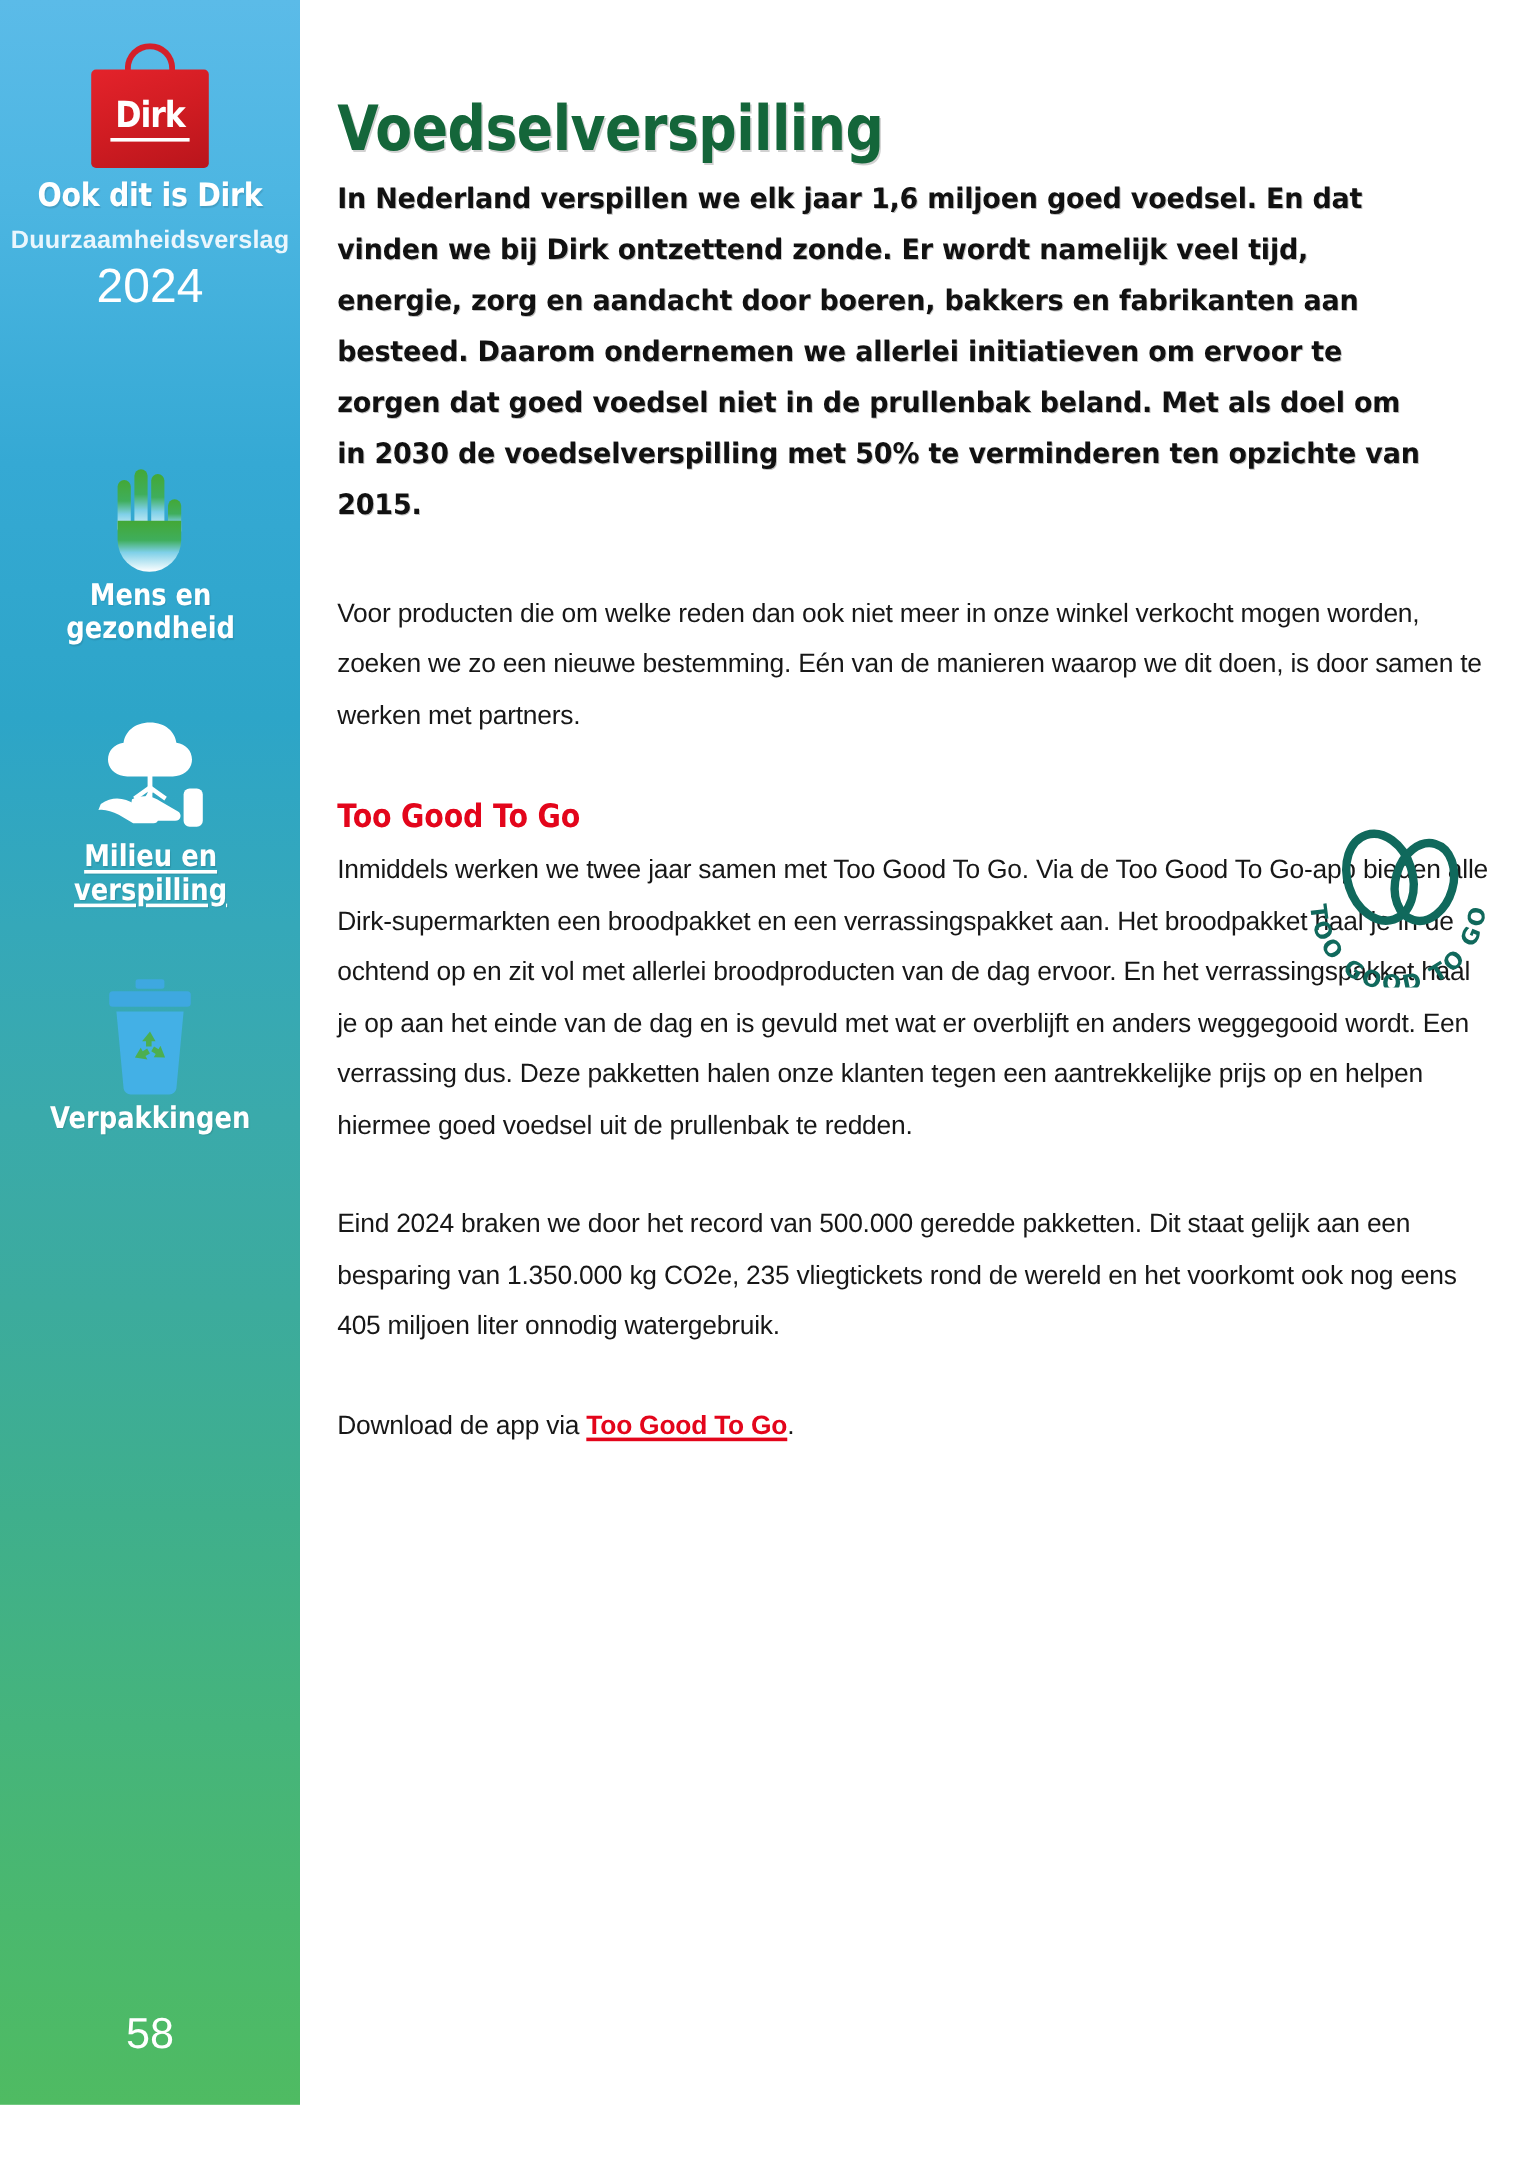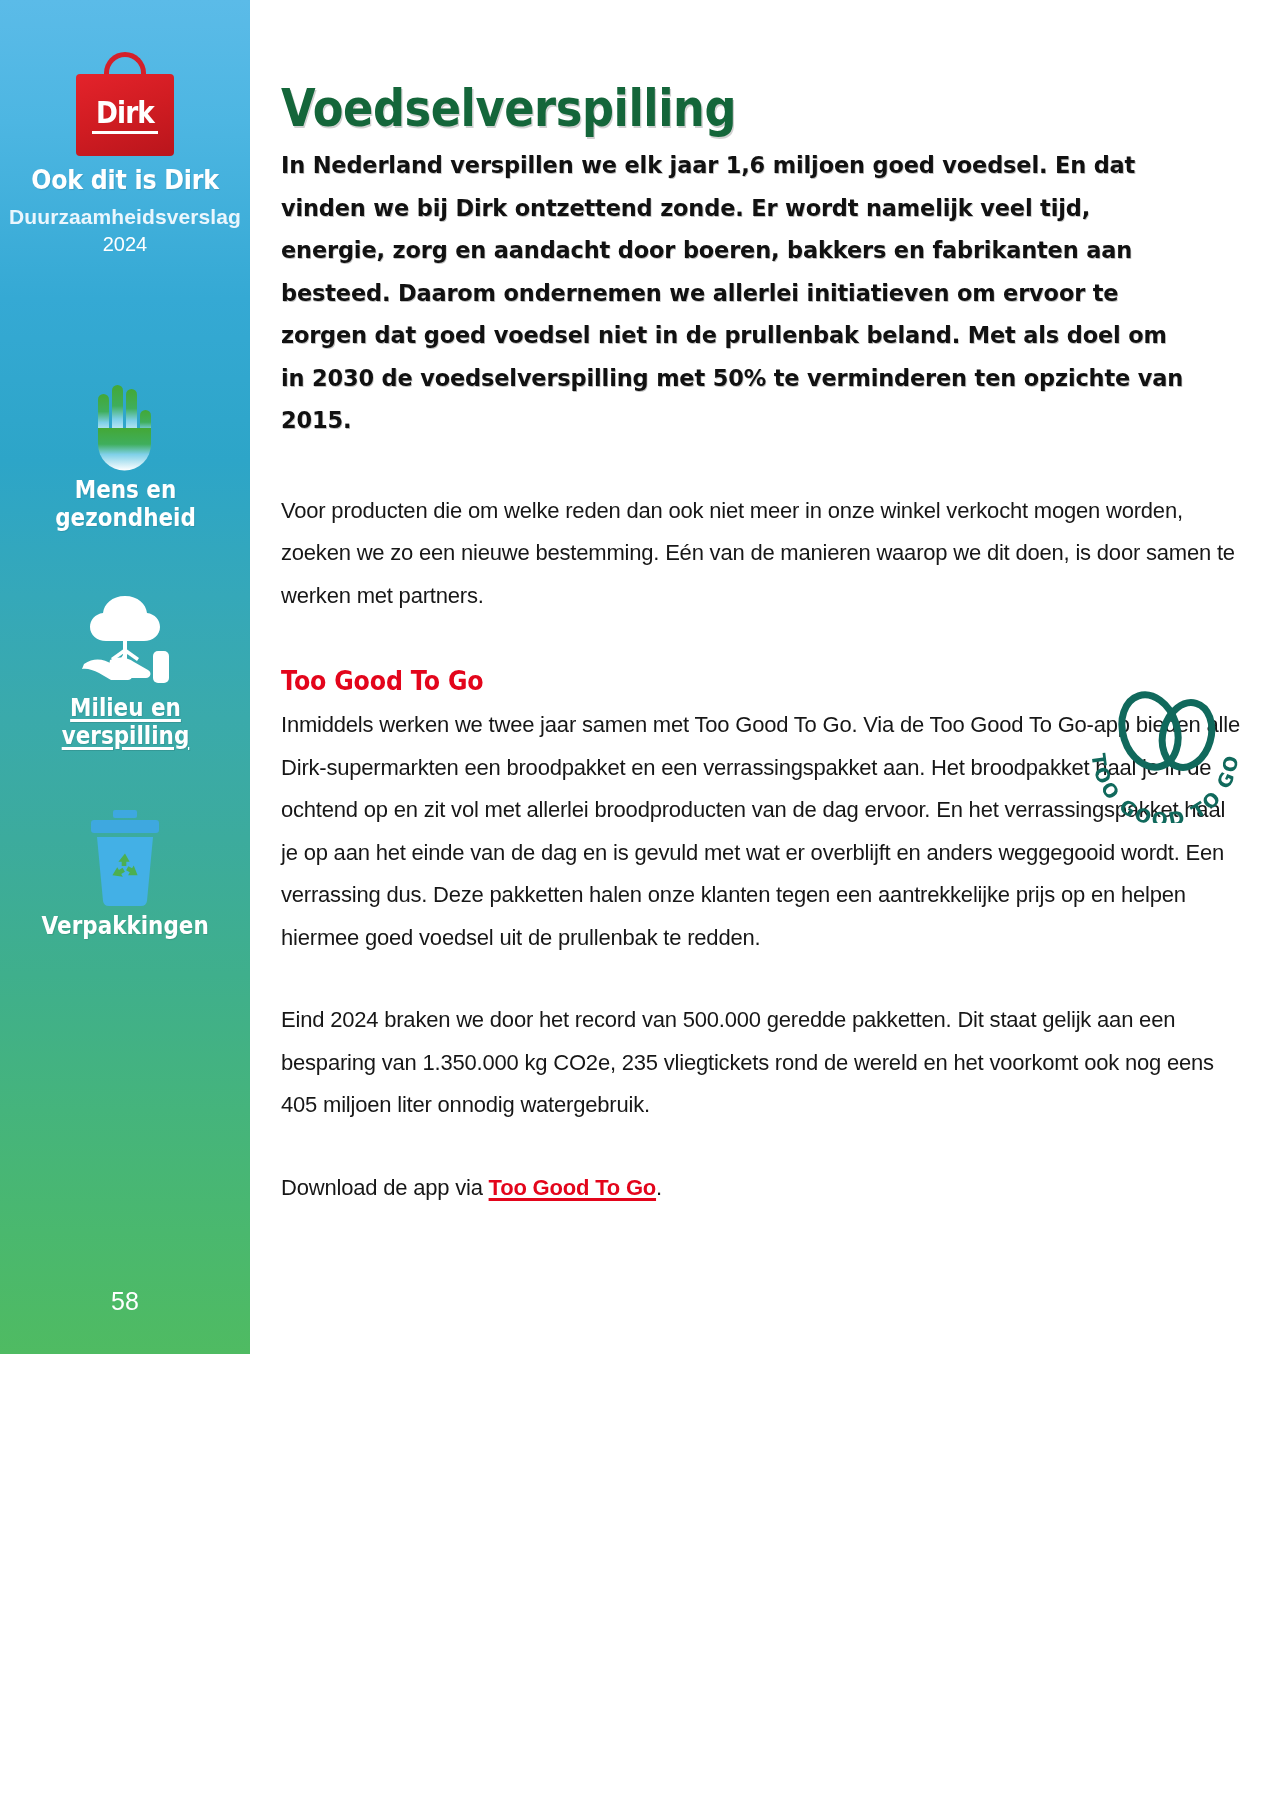--- a/index.html
+++ b/index.html
@@ -18,37 +18,37 @@
     width: 1280px;
     height: 1810px;
     display: flex;
     background: #ffffff;
   }
 
   
   .sidebar {
     position: relative;
     width: 250px;
-    height: 1354px;
+    height: 1754px;
     flex: 0 0 250px;
     background: linear-gradient(180deg,
         #5bbbe8 0%,
         #4db6e2 9%,
         #35a9d4 22%,
         #2da5c8 34%,
         #35a8b9 44%,
         #3aaaab 53%,
         #3cab9d 62%,
         #3faf8c 72%,
         #45b47c 82%,
         #4ab86e 91%,
         #4fbb62 100%);
     color: #ffffff;
     box-sizing: border-box;
-    padding-top: 52px;
+    padding-top: 36px;
   }
 
   .logo-wrap {
     display: flex;
     justify-content: center;
     align-items: flex-start;
     height: 108px;
   }
   .dirk-bag {
     position: relative;
@@ -112,21 +112,21 @@
   .brand-sub {
     text-align: center;
     font-size: 21px;
     font-weight: 700;
     margin-top: 10px;
     color: #eaf6fd;
     letter-spacing: 0.1px;
   }
   .brand-year {
     text-align: center;
-    font-size: 20px;
+    font-size: 40px;
     font-weight: 400;
     margin-top: 4px;
     color: #ffffff;
   }
 
   .nav {
     margin-top: 112px;
     display: flex;
     flex-direction: column;
   }
@@ -159,21 +159,21 @@
     text-underline-offset: 3px;
     text-decoration-thickness: 3px;
   }
 
   .page-number {
     position: absolute;
     bottom: 38px;
     left: 0;
     width: 250px;
     text-align: center;
-    font-size: 25px;
+    font-size: 36px;
     color: #ffffff;
     font-weight: 400;
   }
 
   
   .main {
     flex: 1;
     position: relative;
     padding: 78px 40px 0 31px;
     box-sizing: border-box;

